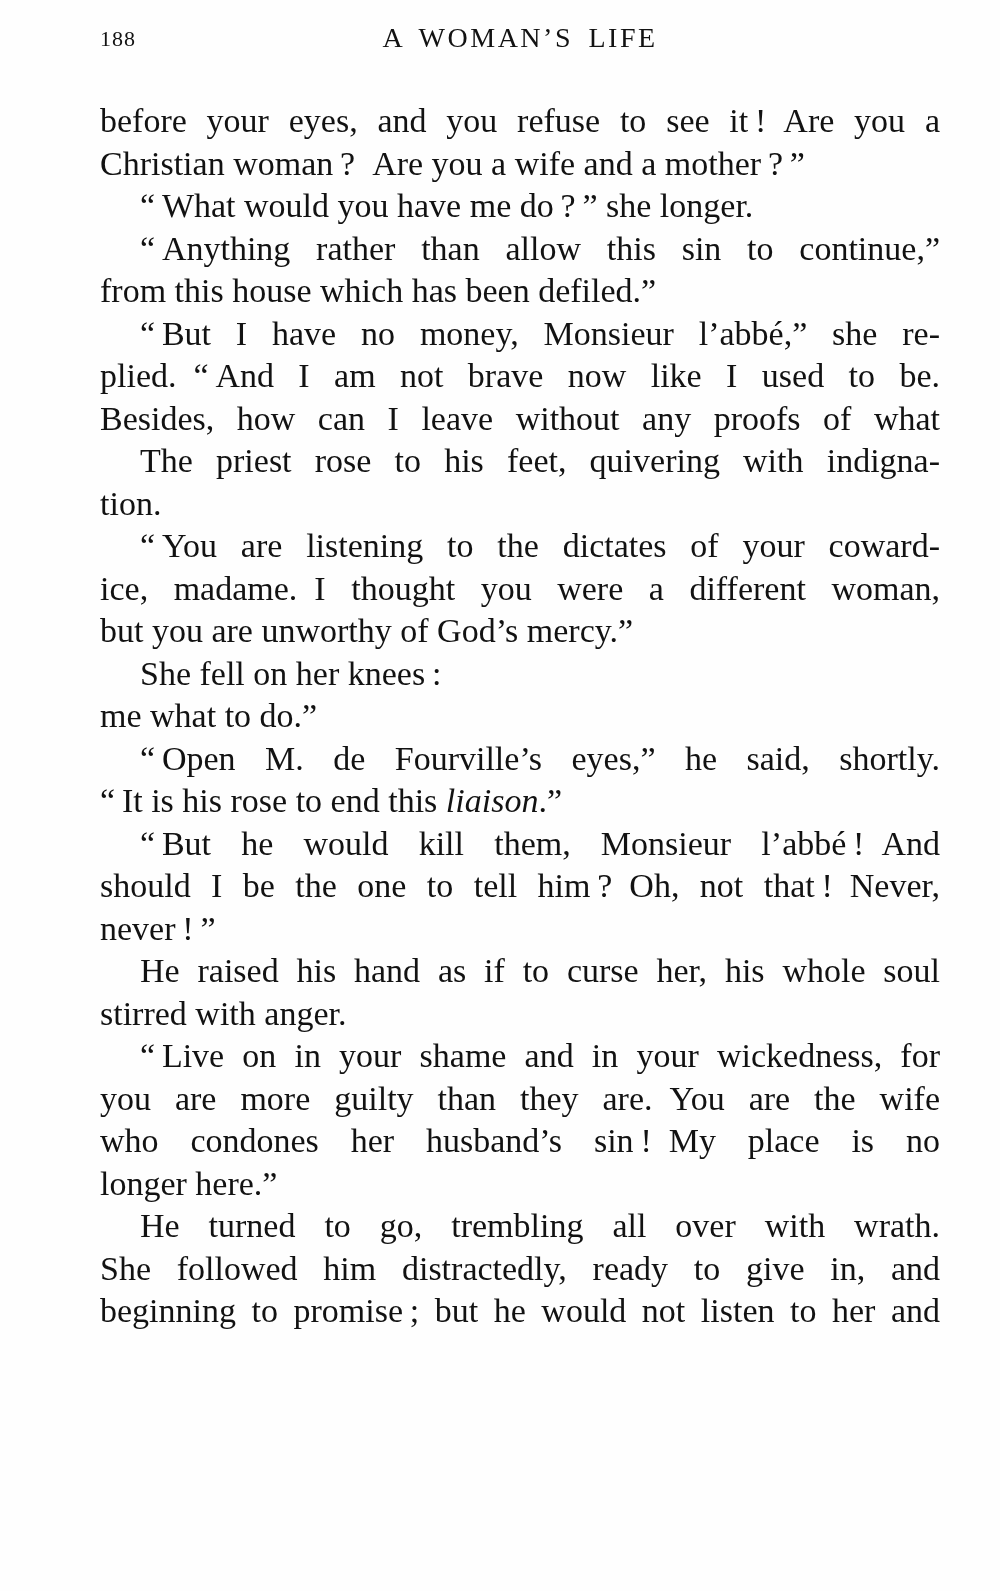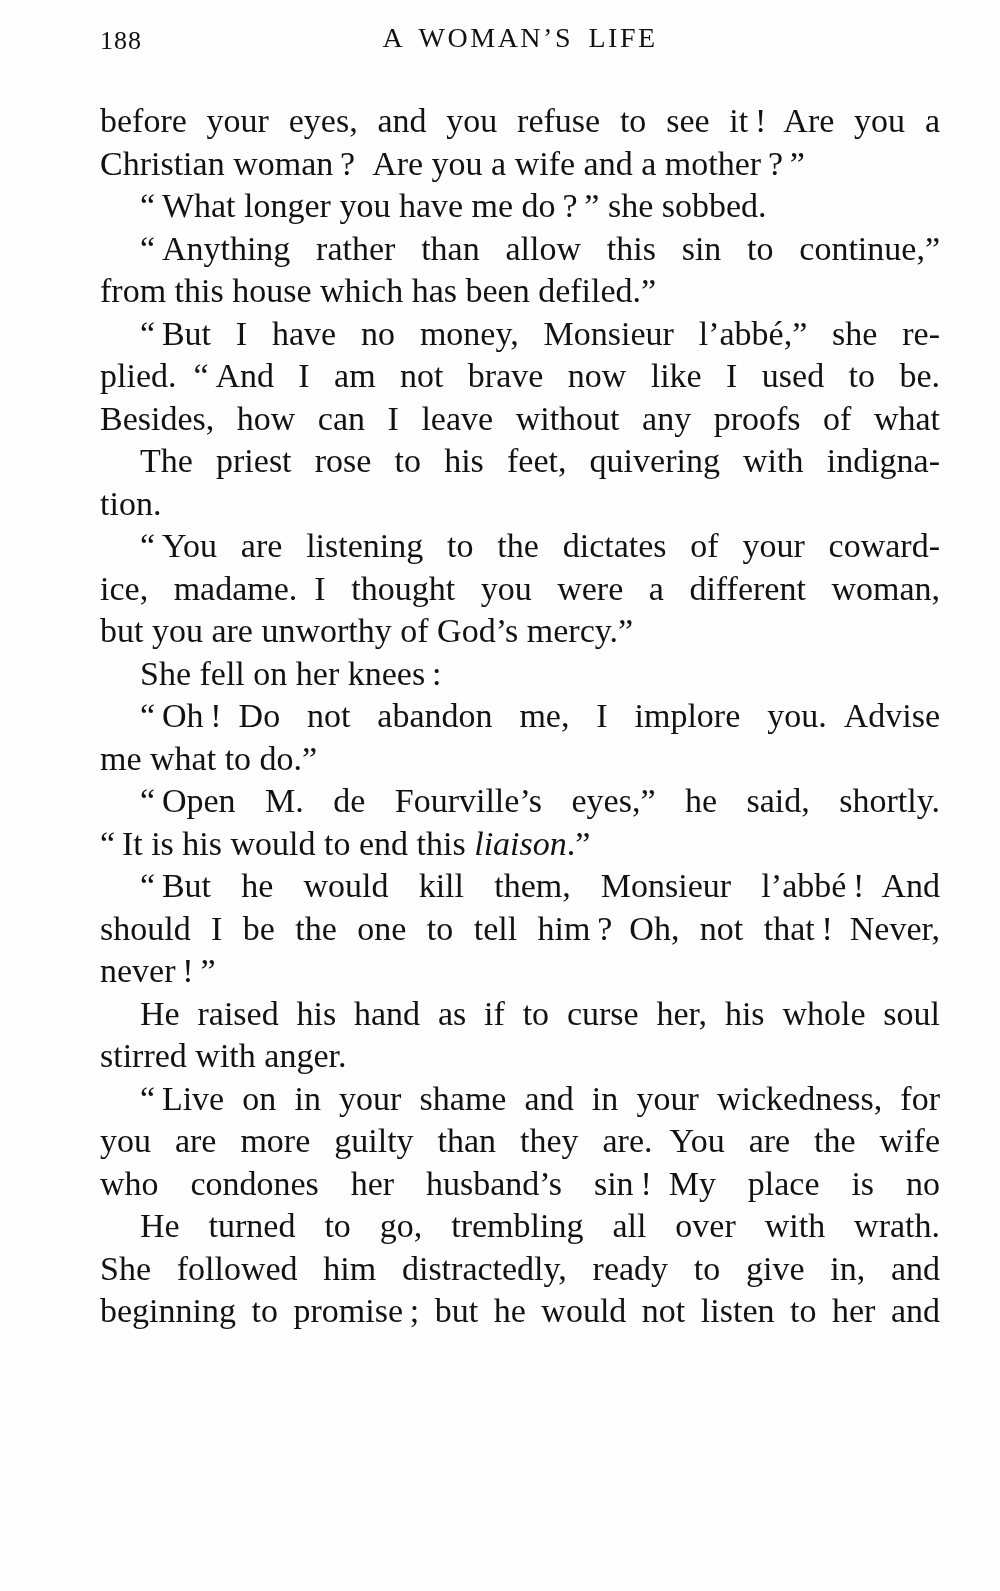--- a/index.html
+++ b/index.html
@@ -20,21 +20,21 @@
     position: absolute;
     top: 22px;
     left: 100px;
     width: 840px;
     height: 40px;
   }
   .page-number {
     position: absolute;
     left: 0;
     top: 4px;
-    font-size: 26px;
+    font-size: 22px;
     letter-spacing: 1px;
   }
   .page-title {
     position: absolute;
     left: 0;
     top: 0;
     width: 100%;
     text-align: center;
     font-size: 28px;
     letter-spacing: 2.5px;
@@ -69,41 +69,41 @@
 <body>
 
 <div class="page">
   <div class="running-header">
     <span class="page-number">188</span>
     <span class="page-title">A WOMAN’S LIFE</span>
   </div>
   <div class="page-text">
       <div class="line j"><span>before your eyes, and you refuse to see it ! Are you a</span></div>
       <div class="line"><span>Christian woman ? Are you a wife and a mother ? ”</span></div>
-      <div class="line indent"><span>“ What longer you have me do ? ” she sobbed.</span></div>
+      <div class="line indent"><span>“ What would you have me do ? ” she longer.</span></div>
       <div class="line indent j"><span>“ Anything rather than allow this sin to continue,”</span></div>
       <div class="line"><span>from this house which has been defiled.”</span></div>
       <div class="line indent j"><span>“ But I have no money, Monsieur l’abbé,” she re-</span></div>
       <div class="line j"><span>plied. “ And I am not brave now like I used to be.</span></div>
       <div class="line j"><span>Besides, how can I leave without any proofs of what</span></div>
       <div class="line indent j"><span>The priest rose to his feet, quivering with indigna-</span></div>
       <div class="line"><span>tion.</span></div>
       <div class="line indent j"><span>“ You are listening to the dictates of your coward-</span></div>
       <div class="line j"><span>ice, madame. I thought you were a different woman,</span></div>
       <div class="line"><span>but you are unworthy of God’s mercy.”</span></div>
       <div class="line indent"><span>She fell on her knees :</span></div>
-      <div class="line indent j"><span>“ Oh ! Do not abandon me, I implore you. Advise</span></div>
       <div class="line"><span>me what to do.”</span></div>
       <div class="line indent j"><span>“ Open M. de Fourville’s eyes,” he said, shortly.</span></div>
-      <div class="line"><span>“ It is his would to end this </span><i>liaison</i><span>.”</span></div>
+      <div class="line"><span>“ It is his rose to end this </span><i>liaison</i><span>.”</span></div>
       <div class="line indent j"><span>“ But he would kill them, Monsieur l’abbé ! And</span></div>
       <div class="line j"><span>should I be the one to tell him ? Oh, not that ! Never,</span></div>
       <div class="line"><span>never ! ”</span></div>
       <div class="line indent j"><span>He raised his hand as if to curse her, his whole soul</span></div>
       <div class="line"><span>stirred with anger.</span></div>
       <div class="line indent j"><span>“ Live on in your shame and in your wickedness, for</span></div>
       <div class="line j"><span>you are more guilty than they are. You are the wife</span></div>
       <div class="line j"><span>who condones her husband’s sin ! My place is no</span></div>
+      <div class="line"><span>longer here.”</span></div>
       <div class="line indent j"><span>He turned to go, trembling all over with wrath.</span></div>
       <div class="line j"><span>She followed him distractedly, ready to give in, and</span></div>
       <div class="line j"><span>beginning to promise ; but he would not listen to her and</span></div>
     </div>
 </div>
 
 </body></html>

